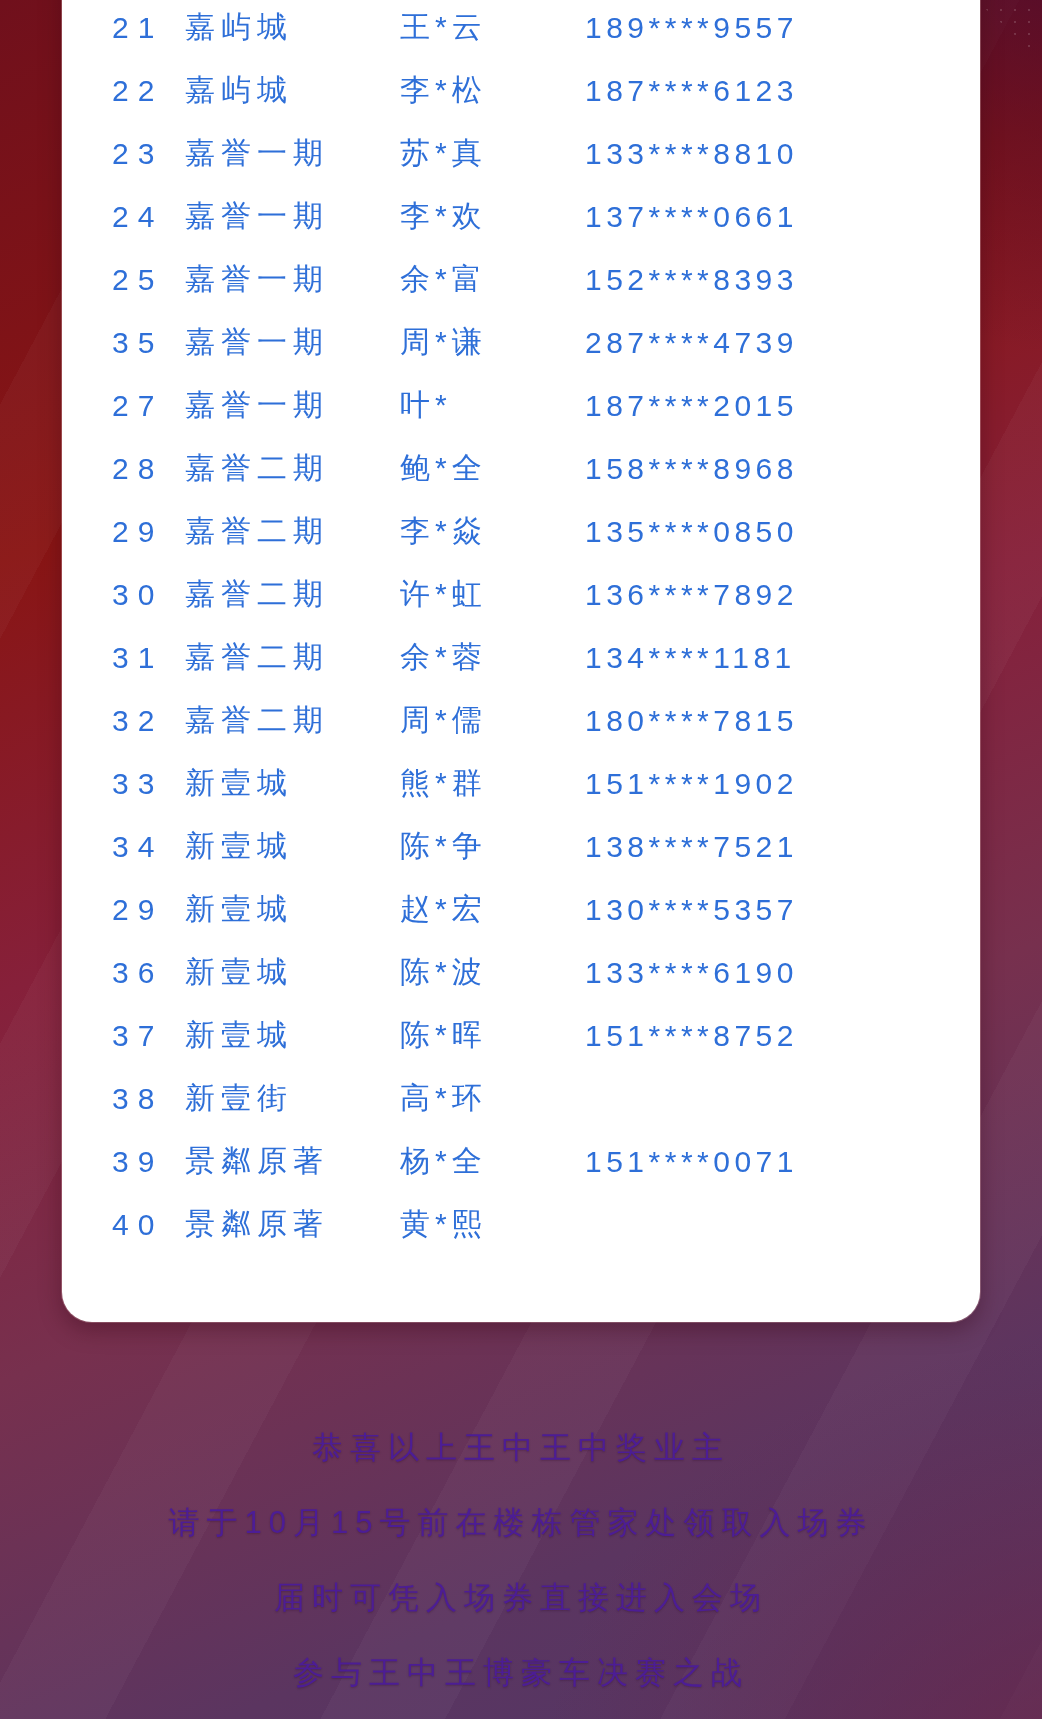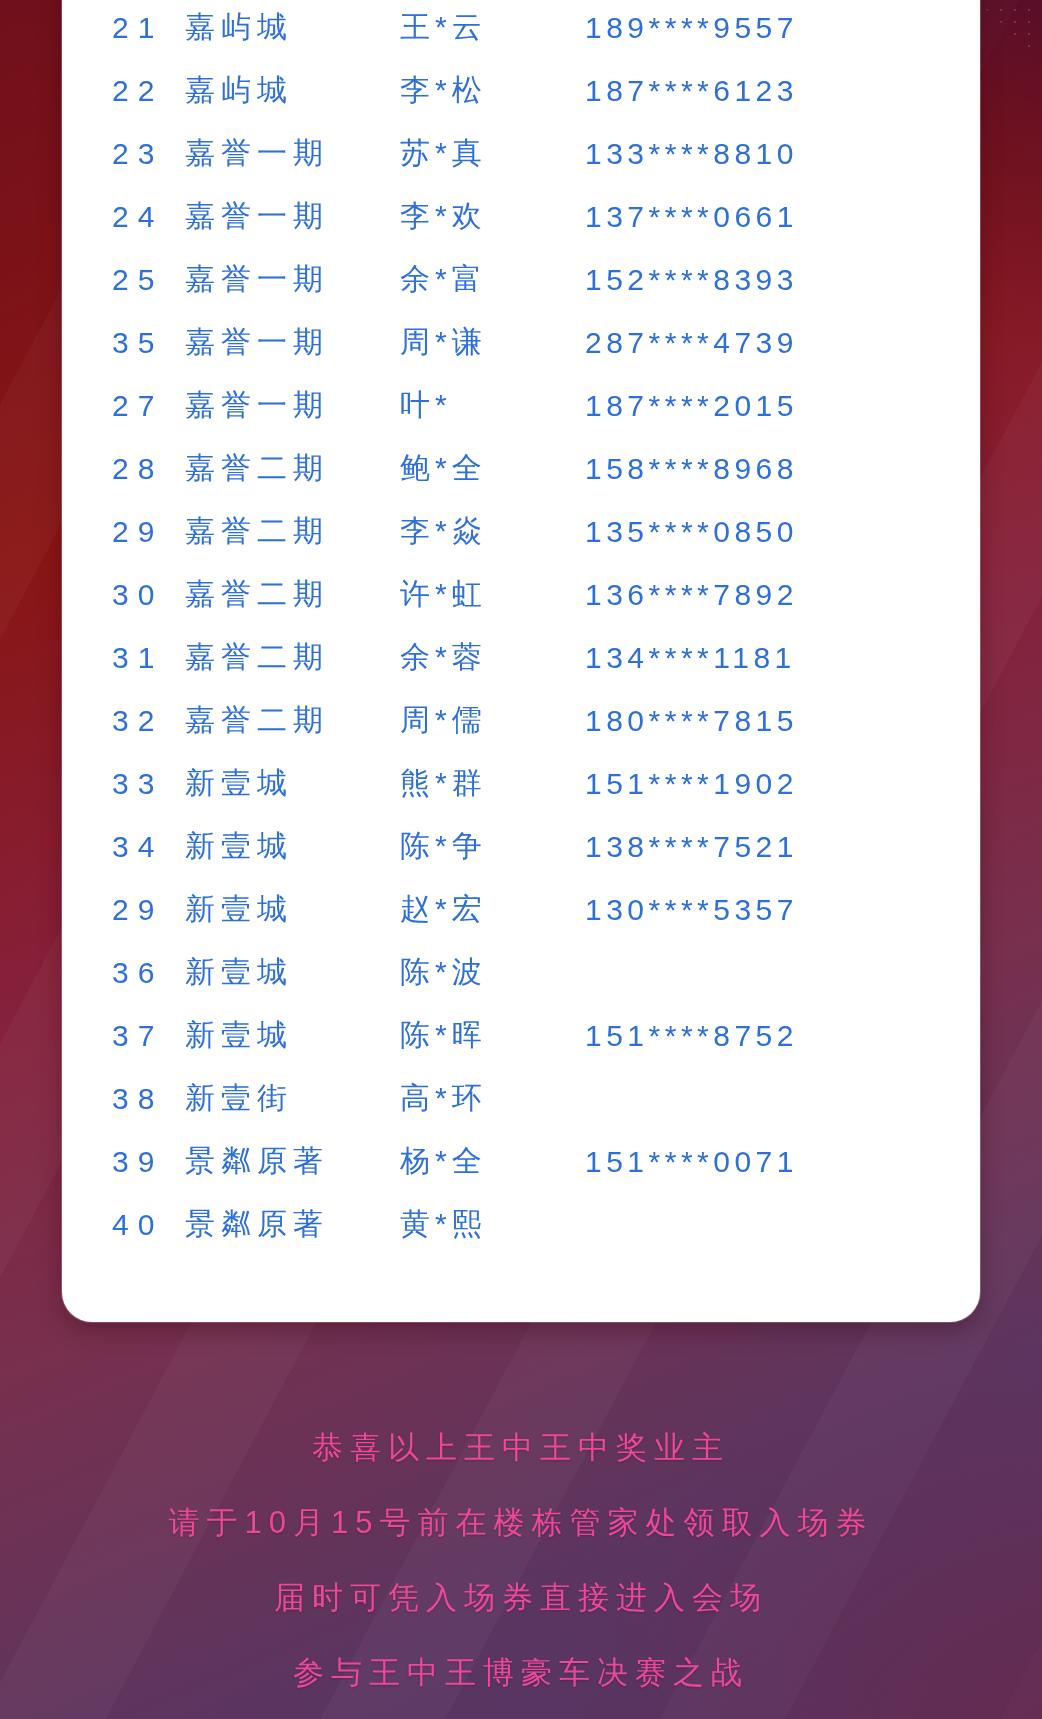--- a/index.html
+++ b/index.html
@@ -81,21 +81,21 @@
     position: absolute;
     left: 0;
     top: 1410px;
     width: 100%;
   }
   .footer-line {
     height: 75px;
     display: flex;
     align-items: center;
     justify-content: center;
-    color: #ec4899;
+    color: #4c1d95;
     font-size: 31px;
     letter-spacing: 7px;
     font-weight: 300;
     white-space: nowrap;
     text-shadow: 0 1px 2px rgba(40,0,20,0.25);
   }
 </style>
 </head>
 <body>
 
@@ -205,20 +205,21 @@
     <span class="cell-num">29</span>
     <span class="cell-community">新壹城</span>
     <span class="cell-name">赵*宏</span>
     <span class="cell-phone">130****5357</span>
   </div>
 
   <div class="t-row">
     <span class="cell-num">36</span>
     <span class="cell-community">新壹城</span>
     <span class="cell-name">陈*波</span>
+    <span class="cell-phone">133****6190</span>
   </div>
 
   <div class="t-row">
     <span class="cell-num">37</span>
     <span class="cell-community">新壹城</span>
     <span class="cell-name">陈*晖</span>
     <span class="cell-phone">151****8752</span>
   </div>
 
   <div class="t-row">

